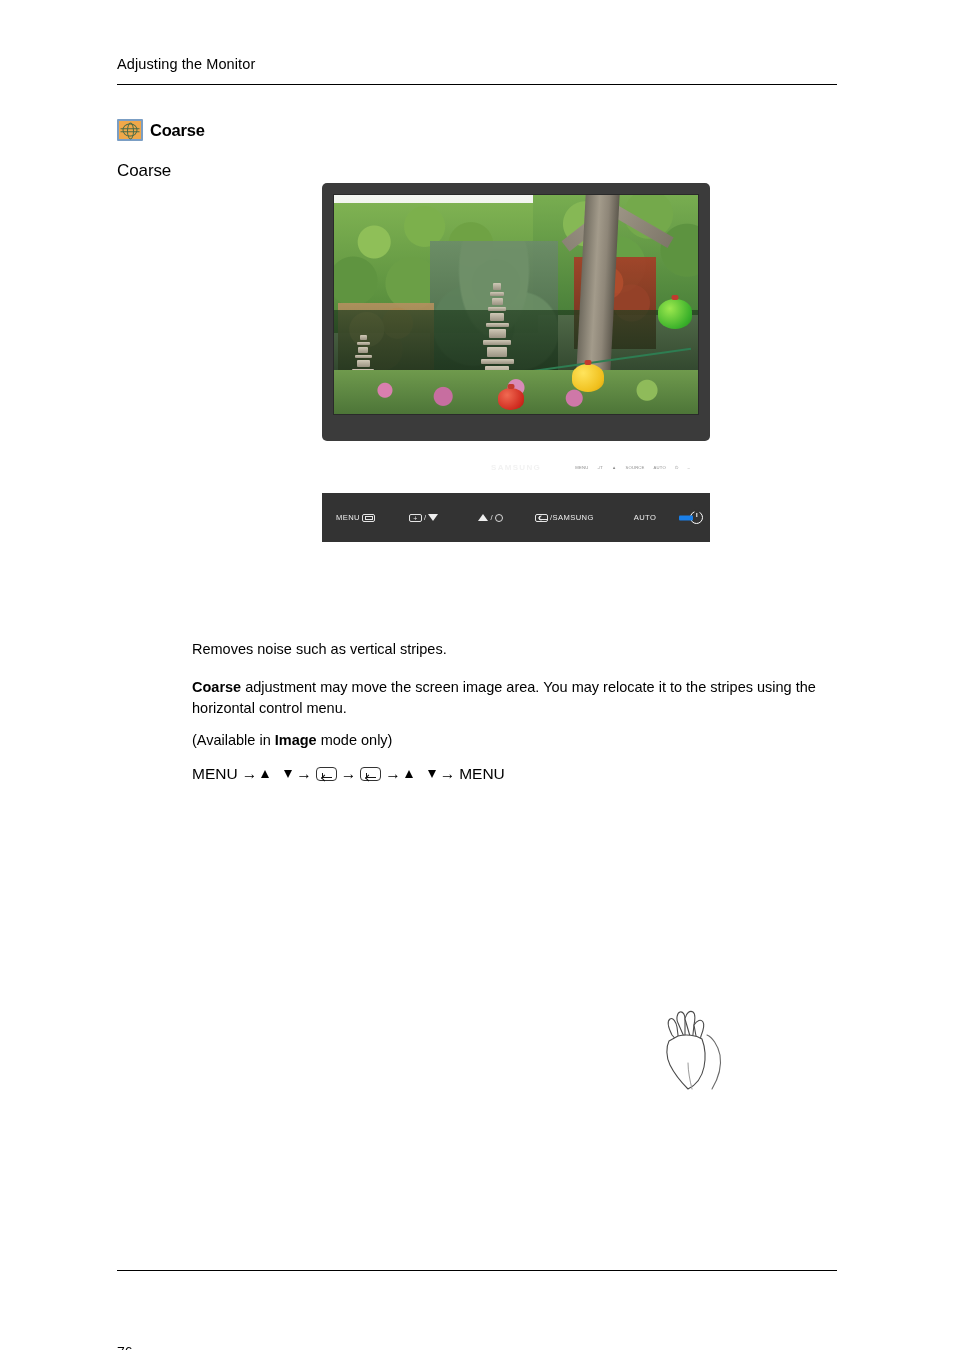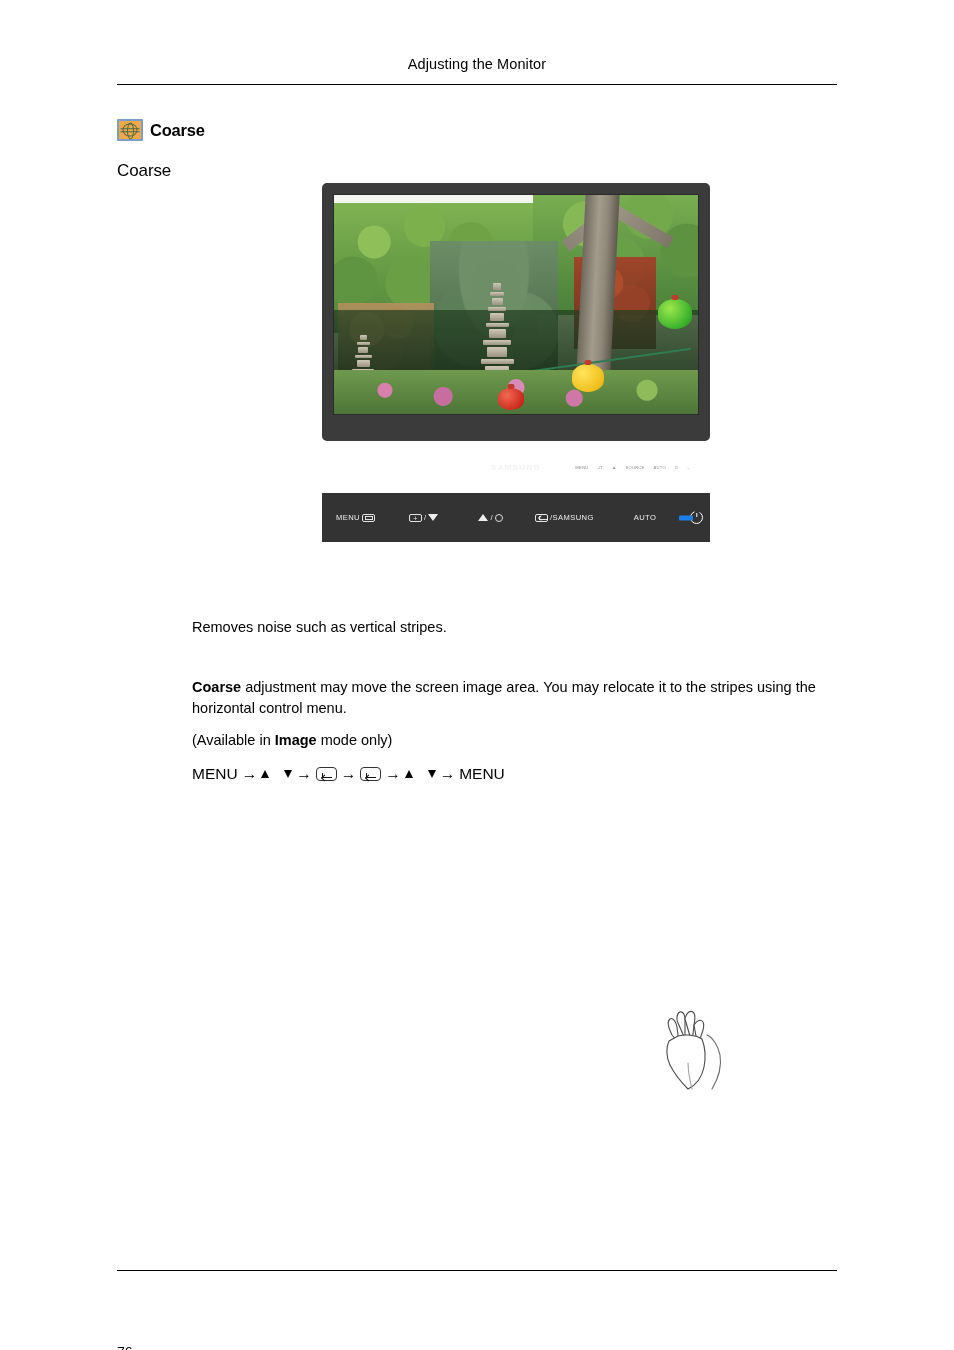--- a/index.html
+++ b/index.html
@@ -15,21 +15,21 @@
     color: #000000;
     overflow: hidden;
   }
 
   
   .page-header {
     position: absolute;
     left: 117px;
     top: 56px;
     width: 720px;
-    text-align: center;
+    text-align: left;
   }
   .page-header .header-title {
     font-size: 14.5px;
     color: #000;
     letter-spacing: 0.1px;
     display: block;
     padding-bottom: 7px;
   }
   .header-rule {
     position: absolute;
@@ -350,21 +350,21 @@
   .power-ico::after {
     content:""; position:absolute; left:50%; top:-3px; transform:translateX(-50%);
     width:5px; height:4px; background:#333333;
   }
 
   
   .hand { position: absolute; left: 330px; top: 512px; width: 92px; height: 86px; }
 
   
   .body-text { position: absolute; left: 192px; width: 660px; }
-  .p1 { top: 619px; font-size: 14.5px; }
+  .p1 { top: 641px; font-size: 14.5px; }
   .p2 { top: 677px; font-size: 14.5px; line-height: 1.42; }
   .p3 { top: 732px; font-size: 14.5px; }
   .p-nav { position:absolute; left:192px; top: 765px; font-size: 15.5px;
            display:flex; align-items:center; gap:4px; white-space:nowrap; }
   b { font-weight: bold; }
 
   .nav-tri-up { width:0;height:0;border-left:4.5px solid transparent;border-right:4.5px solid transparent;border-bottom:8px solid #000; display:inline-block; }
   .nav-tri-dn { width:0;height:0;border-left:4.5px solid transparent;border-right:4.5px solid transparent;border-top:8px solid #000; display:inline-block; }
   .key-ent {
     display:inline-block; width:21px; height:14px;

